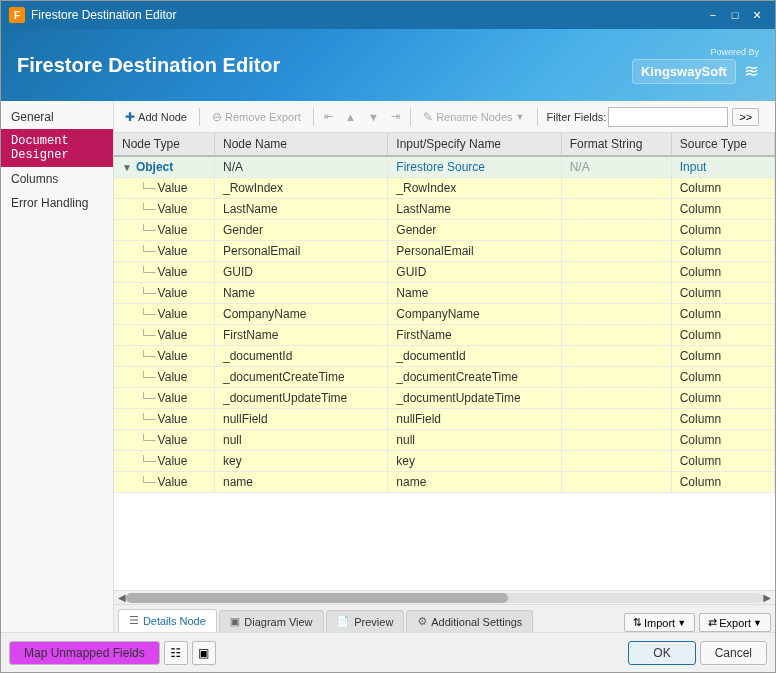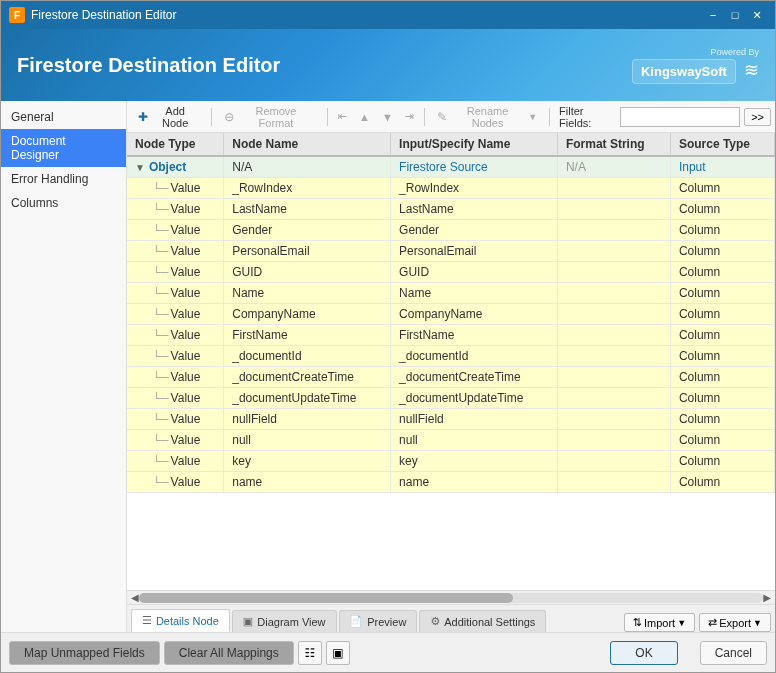--- a/index.html
+++ b/index.html
@@ -18,39 +18,39 @@
     .header-title { color: white; }
     .header-title h1 { font-size: 20px; font-weight: 600; }
     .header-title p { font-size: 11px; opacity: 0.9; margin-top: 2px; }
     .header-logo { display: flex; flex-direction: column; align-items: flex-end; gap: 2px; }
     .powered-by { color: white; font-size: 9px; opacity: 0.8; }
     .logo-box { background: rgba(255,255,255,0.15); border: 1px solid rgba(255,255,255,0.3); border-radius: 4px; padding: 4px 8px; color: white; font-size: 13px; font-weight: bold; }
     .logo-wave { color: white; font-size: 18px; margin-left: 8px; }
 
     .content { display: flex; flex: 1; overflow: hidden; }
 
-    .sidebar { width: 126px; background: #f8f8f8; border-right: 1px solid #ddd; padding: 4px 0; }
+    .sidebar { width: 113px; background: #f8f8f8; border-right: 1px solid #ddd; padding: 4px 0; }
     .sidebar-item { padding: 5px 10px; cursor: pointer; font-size: 12px; color: #333; }
-    .sidebar-item.active { background: #3b82f6; color: white; }
+    .sidebar-item.active { background: #be185d; color: white; font-family: Liberation Mono, monospace; }
 
     .main { flex: 1; display: flex; flex-direction: column; background: white; }
 
     .toolbar { height: 32px; background: #f8f8f8; border-bottom: 1px solid #ddd; display: flex; align-items: center; padding: 0 4px; gap: 2px; }
     .toolbar-btn { display: flex; align-items: center; gap: 3px; padding: 2px 6px; border: 1px solid transparent; border-radius: 2px; cursor: pointer; background: transparent; font-size: 11px; color: #333; height: 22px; }
     .toolbar-btn.disabled { color: #aaa; cursor: default; }
     .toolbar-btn-icon { font-size: 12px; color: #1a6fa8; }
     .toolbar-sep { width: 1px; height: 18px; background: #ccc; margin: 0 3px; }
     .filter-label { font-size: 11px; color: #333; margin-left: 4px; }
     .filter-input { border: 1px solid #bbb; height: 20px; padding: 0 4px; font-size: 11px; width: 120px; }
     .toolbar-end-btn { padding: 2px 6px; border: 1px solid #bbb; border-radius: 2px; background: #f8f8f8; cursor: pointer; font-size: 11px; margin-left: 2px; }
 
     .table-container { flex: 1; overflow: auto; }
     table { width: 100%; border-collapse: collapse; font-size: 12px; }
     thead tr { background: #e8e8e8; }
-    thead th { padding: 4px 8px; text-align: left; border-right: 1px solid #d0d0d0; border-bottom: 2px solid #bbb; font-weight: 700; color: #333; white-space: nowrap; margin-left: 44px; }
+    thead th { padding: 4px 8px; text-align: left; border-right: 1px solid #d0d0d0; border-bottom: 2px solid #bbb; font-weight: 400; color: #333; white-space: nowrap; margin-left: 44px; }
     tbody tr { border-bottom: 1px solid #e8e8e8; }
     tbody tr.highlighted { background: #ffffcc; }
     tbody td { padding: 3px 8px; border-right: 1px solid #e8e8e8; color: #333; white-space: nowrap; }
     .tree-indent { display: flex; align-items: center; gap: 2px; }
     .tree-line { color: #999; font-size: 11px; }
     .node-type-object { color: #1a6fa8; font-weight: 600; }
     .node-type-value { color: #333; }
     .source-input { color: #1a6fa8; }
     .source-column { color: #333; }
     .row-root { background: #e8f4e8; }
@@ -60,22 +60,22 @@
     .h-scrollbar-thumb { width: 60%; height: 10px; background: #b0b0b0; border-radius: 5px; position: absolute; left: 0; }
 
     .tab-bar { height: 28px; background: #f0f0f0; border-top: 1px solid #ddd; display: flex; align-items: flex-end; padding: 0 4px; gap: 0; }
     .tab { display: flex; align-items: center; gap: 4px; padding: 4px 10px; border: 1px solid #ccc; border-bottom: none; background: #e0e0e0; cursor: pointer; font-size: 11px; color: #333; border-radius: 3px 3px 0 0; margin-right: 2px; }
     .tab.active { background: white; border-bottom: 1px solid white; color: #1a6fa8; }
     .tab-icon { font-size: 11px; color: #666; }
     .tab-right { margin-left: auto; display: flex; gap: 4px; }
     .import-btn { display: flex; align-items: center; gap: 2px; padding: 2px 8px; border: 1px solid #bbb; border-radius: 2px; background: #f8f8f8; cursor: pointer; font-size: 11px; }
 
     .footer { height: 40px; background: #f0f0f0; border-top: 1px solid #ddd; display: flex; align-items: center; padding: 0 8px; gap: 4px; }
-    .footer-btn { padding: 4px 14px; border: 1px solid #bbb; border-radius: 3px; background: #a3a3a3; cursor: pointer; font-size: 12px; color: #333; }
-    .footer-right { margin-left: auto; display: flex; gap: 22px; }
+    .footer-btn { padding: 4px 14px; border: 1px solid #bbb; border-radius: 3px; background: #d946ef; cursor: pointer; font-size: 12px; color: #333; }
+    .footer-right { margin-left: auto; display: flex; gap: 4px; }
     .ok-btn { padding: 4px 24px; border: 1px solid #1a6fa8; border-radius: 3px; background: #e8f0f8; cursor: pointer; font-size: 12px; color: #333; }
     .cancel-btn { padding: 4px 14px; border: 1px solid #bbb; border-radius: 3px; background: #f8f8f8; cursor: pointer; font-size: 12px; color: #333; }
     .footer-icon-btn { width: 24px; height: 24px; border: 1px solid #bbb; border-radius: 2px; background: #f8f8f8; cursor: pointer; display: flex; align-items: center; justify-content: center; font-size: 12px; }
 
     .expand-icon { cursor: pointer; color: #666; font-size: 10px; margin-right: 2px; }
   </style>
 </head>
 <body>
 
 <div class="window">
@@ -91,47 +91,47 @@
       <button class="title-btn close">✕</button>
     </div>
   </div>
 
   <div class="header">
     <div class="header-title">
       <h1>Firestore Destination Editor</h1>
     </div>
     <div class="header-logo">
       <span class="powered-by">Powered By</span>
-      <div style="display:flex;align-items:flex-start">
+      <div style="display:flex;align-items:center">
         <span class="logo-box">KingswaySoft</span>
         <span class="logo-wave">≋</span>
       </div>
     </div>
   </div>
 
   <div class="content">
 
     <div class="sidebar">
       <div class="sidebar-item">General</div>
       <div class="sidebar-item active">Document Designer</div>
+      <div class="sidebar-item">Columns</div>
       <div class="sidebar-item">Error Handling</div>
-      <div class="sidebar-item">Columns</div>
     </div>
 
     <div class="main">
 
       <div class="toolbar">
         <button class="toolbar-btn">
           <span class="toolbar-btn-icon">✚</span>
           <span>Add Node</span>
         </button>
         <div class="toolbar-sep"></div>
         <button class="toolbar-btn disabled">
           <span class="toolbar-btn-icon" style="color:#aaa">⊖</span>
-          <span>Remove Format</span>
+          <span>Remove Export</span>
         </button>
         <div class="toolbar-sep"></div>
         <button class="toolbar-btn disabled" style="padding:2px 4px;">⇤</button>
         <button class="toolbar-btn disabled" style="padding:2px 4px;">▲</button>
         <button class="toolbar-btn disabled" style="padding:2px 4px;">▼</button>
         <button class="toolbar-btn disabled" style="padding:2px 4px;">⇥</button>
         <div class="toolbar-sep"></div>
         <button class="toolbar-btn disabled">
           <span class="toolbar-btn-icon" style="color:#aaa">✎</span>
           <span>Rename Nodes</span>
@@ -403,21 +403,20 @@
             <span style="font-size:9px;">▼</span>
           </button>
         </div>
       </div>
 
     </div>
   </div>
 
   <div class="footer">
     <button class="footer-btn">Map Unmapped Fields</button>
-    <button class="footer-btn">Clear All Mappings</button>
     <button class="footer-icon-btn">☷</button>
     <button class="footer-icon-btn">▣</button>
     <div class="footer-right">
       <button class="ok-btn">OK</button>
       <button class="cancel-btn">Cancel</button>
     </div>
   </div>
 
 </div>
 

